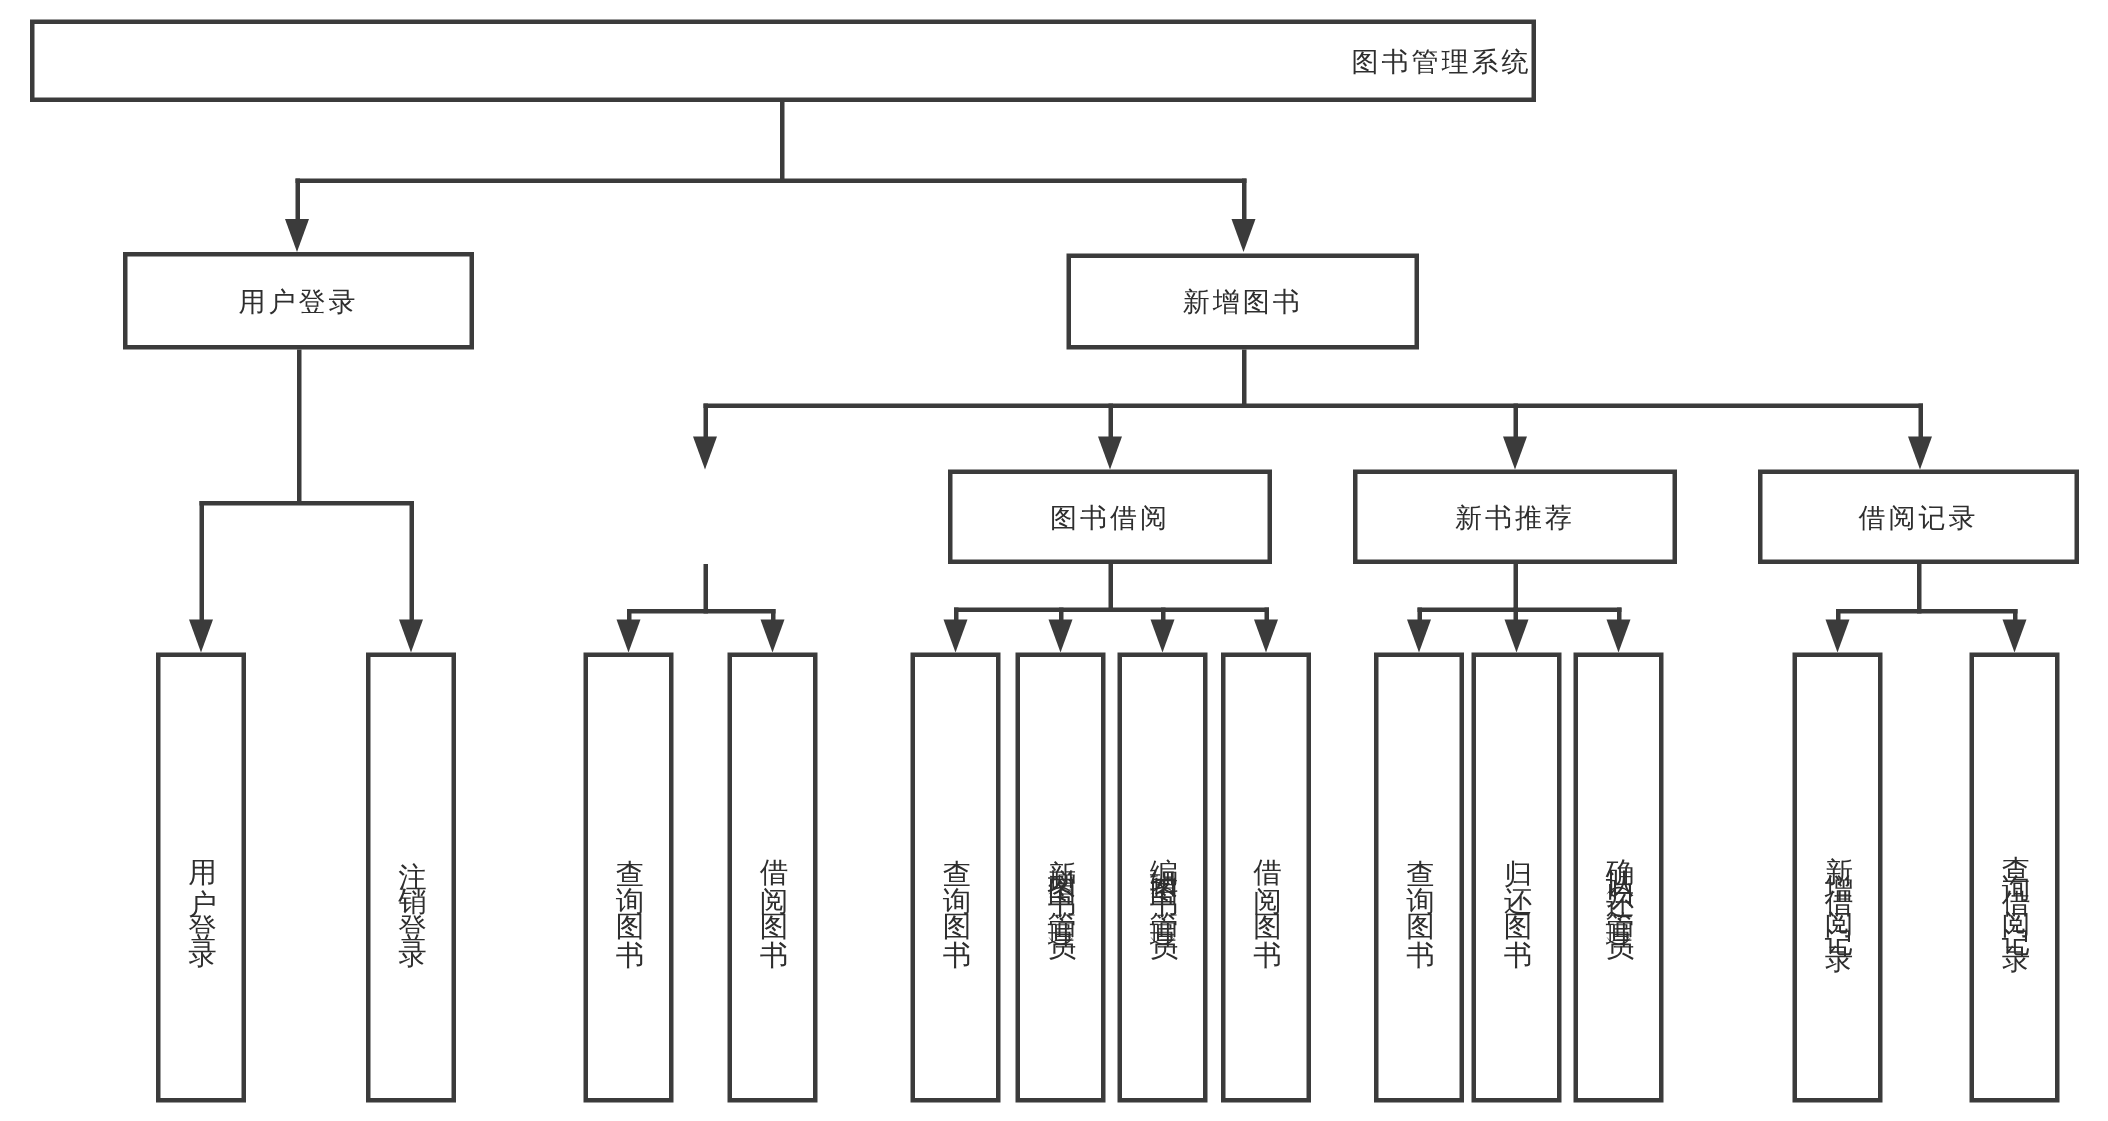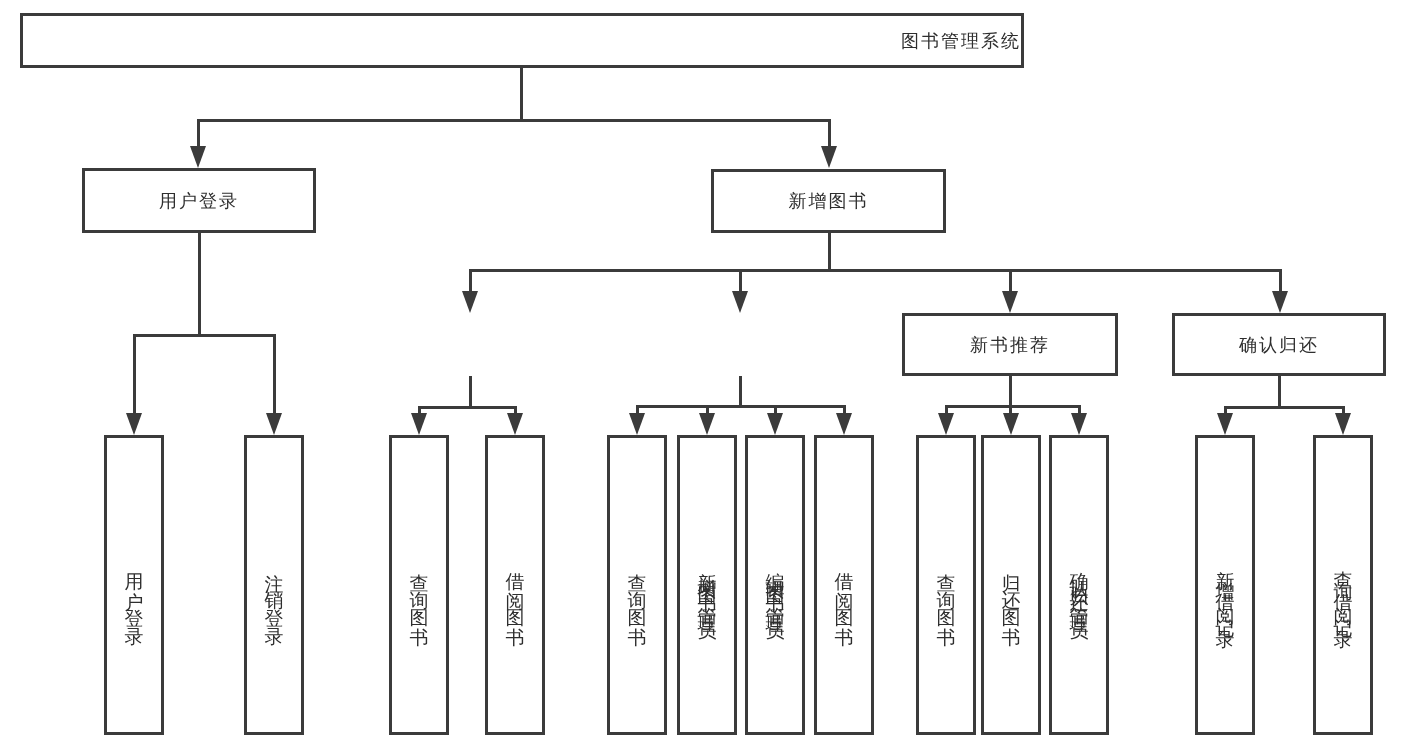--- a/index.html
+++ b/index.html
@@ -82,25 +82,28 @@
   <div class="hline" style="left:469px;top:269px;width:813px;"></div>
   <div class="vline" style="left:469px;top:269px;height:24px;"></div>
   <div class="vline" style="left:739px;top:269px;height:24px;"></div>
   <div class="vline" style="left:1009px;top:269px;height:24px;"></div>
   <div class="vline" style="left:1279px;top:269px;height:24px;"></div>
   <div class="arrow" style="left:462px;top:291px;"></div>
   <div class="arrow" style="left:732px;top:291px;"></div>
   <div class="arrow" style="left:1002px;top:291px;"></div>
   <div class="arrow" style="left:1272px;top:291px;"></div>
 
+  <div class="box" style="left:632px;top:313px;width:216px;height:63px;">
+    <span class="hlabel">图书借阅</span>
+  </div>
   <div class="box" style="left:902px;top:313px;width:216px;height:63px;">
     <span class="hlabel">新书推荐</span>
   </div>
   <div class="box" style="left:1172px;top:313px;width:214px;height:63px;">
-    <span class="hlabel">确认归还</span>
+    <span class="hlabel">借阅记录</span>
   </div>
 
   <div class="vline" style="left:469px;top:376px;height:33px;"></div>
   <div class="hline" style="left:418px;top:406px;width:99px;"></div>
   <div class="vline" style="left:418px;top:406px;height:10px;"></div>
   <div class="vline" style="left:514px;top:406px;height:10px;"></div>
   <div class="arrow" style="left:411px;top:413px;"></div>
   <div class="arrow" style="left:507px;top:413px;"></div>
 
   <div class="vline" style="left:739px;top:376px;height:32px;"></div>

